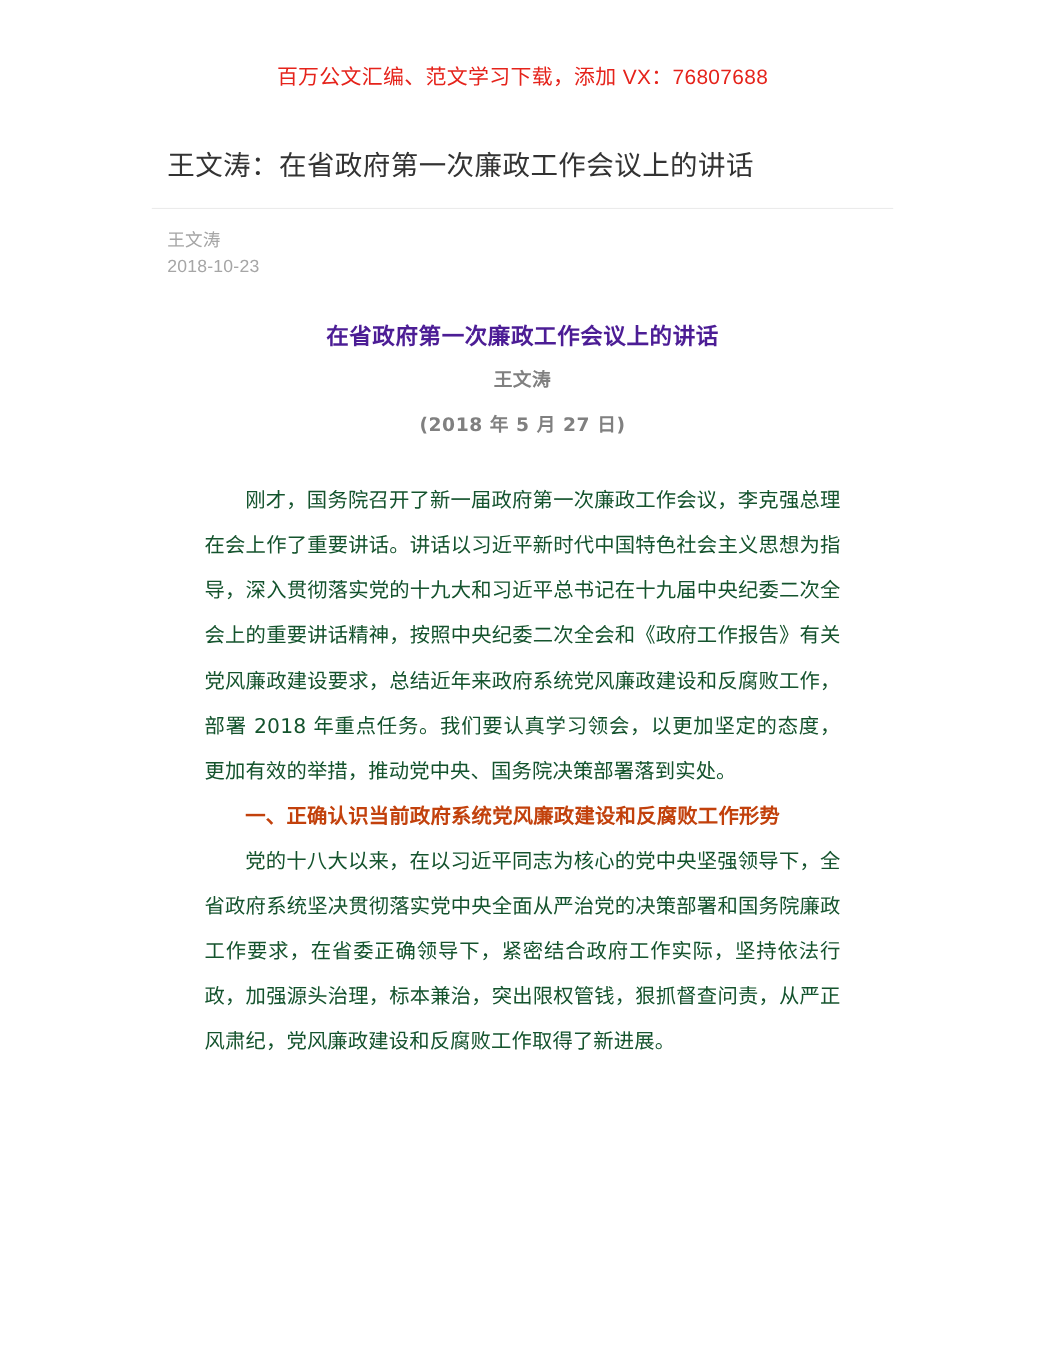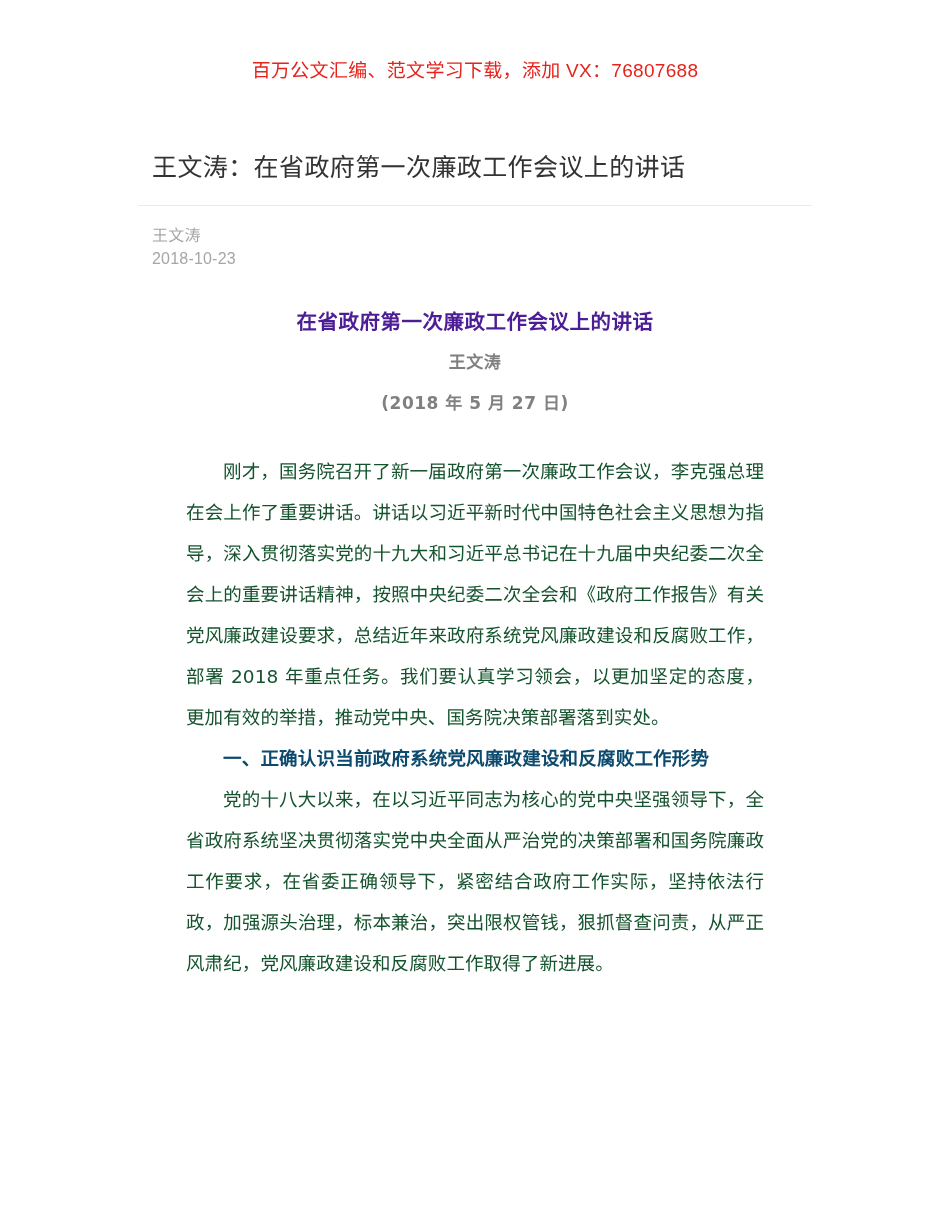--- a/index.html
+++ b/index.html
@@ -38,21 +38,21 @@
     font-size: 19px;
     line-height: 26px;
     letter-spacing: 0.3px;
     font-family: "Liberation Sans", "DejaVu Sans", sans-serif;
     white-space: nowrap;
   }
 
   
   .article-header {
     width: 674px;
-    margin: 16px auto;
+    margin: 0 auto;
     padding-top: 50px;
     box-sizing: border-box;
   }
   .article-title {
     font-size: 25px;
     line-height: 34px;
     color: #333333;
     font-weight: normal;
     margin: 0 0 0 14px;
     letter-spacing: 0.4px;
@@ -127,21 +127,21 @@
     line-height: 41px;
     text-align: justify;
     text-justify: inter-ideograph;
     text-indent: 2em;
     letter-spacing: 0.1px;
     font-weight: normal;
   }
 
   p.heading {
     margin: 0;
-    color: #0c4a6e;
+    color: #c2410c;
     font-size: 18.5px;
     line-height: 41px;
     text-indent: 2em;
     font-weight: bold;
     letter-spacing: 0.2px;
     text-align: left;
   }
 </style>
 </head>
 <body>

